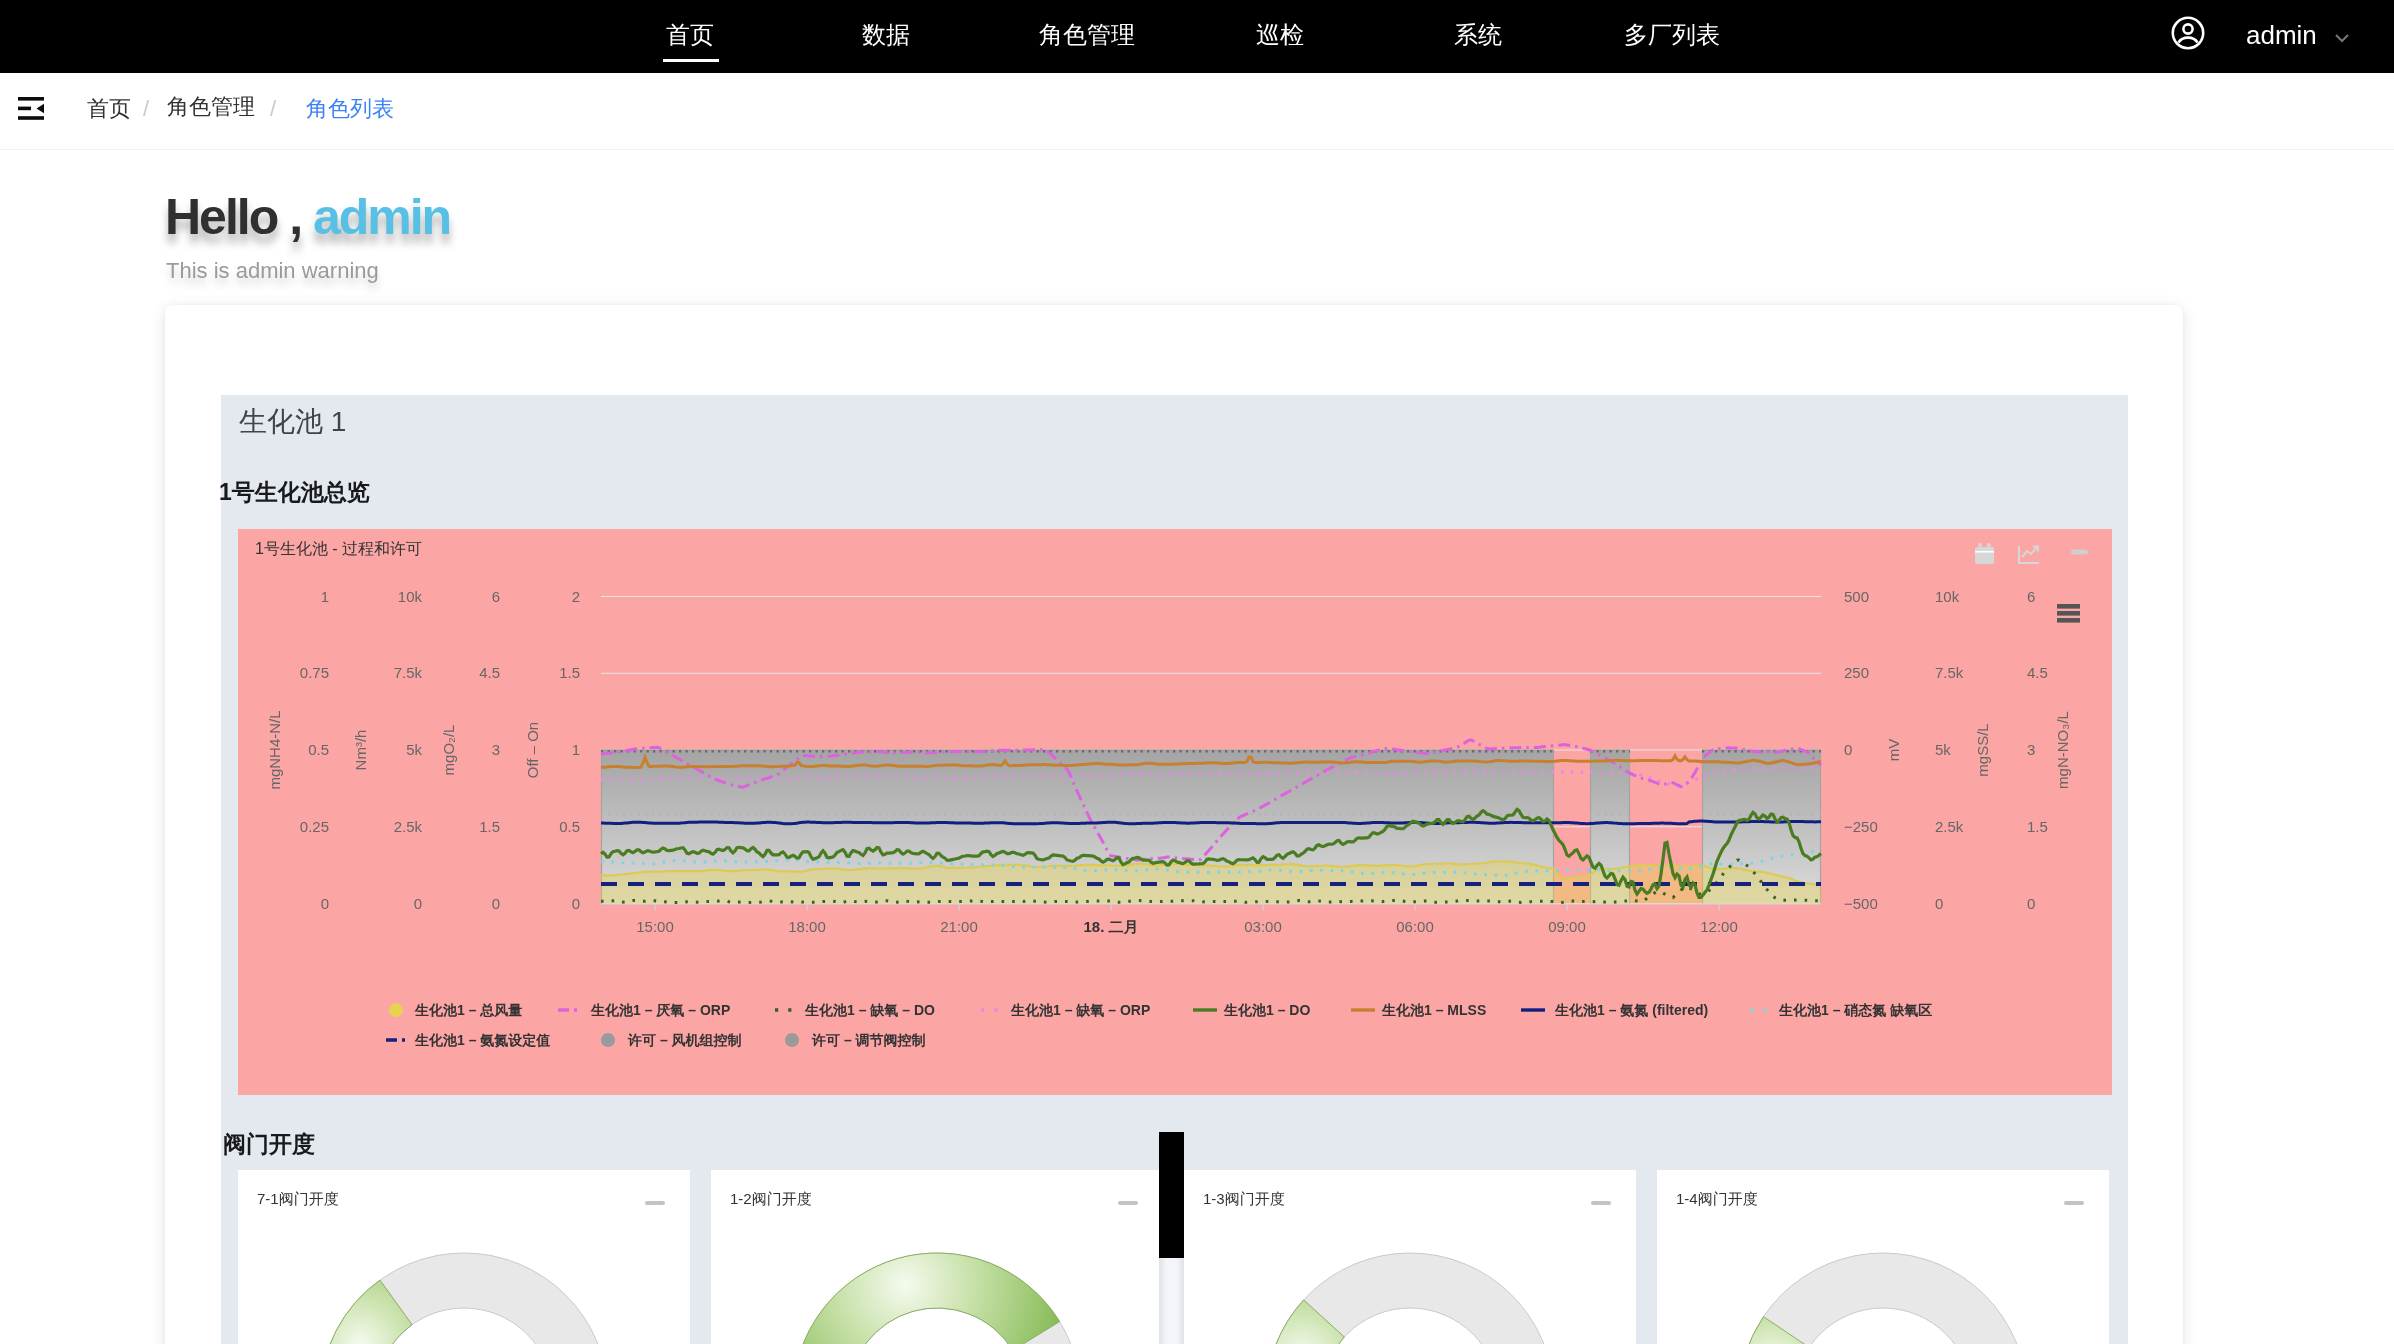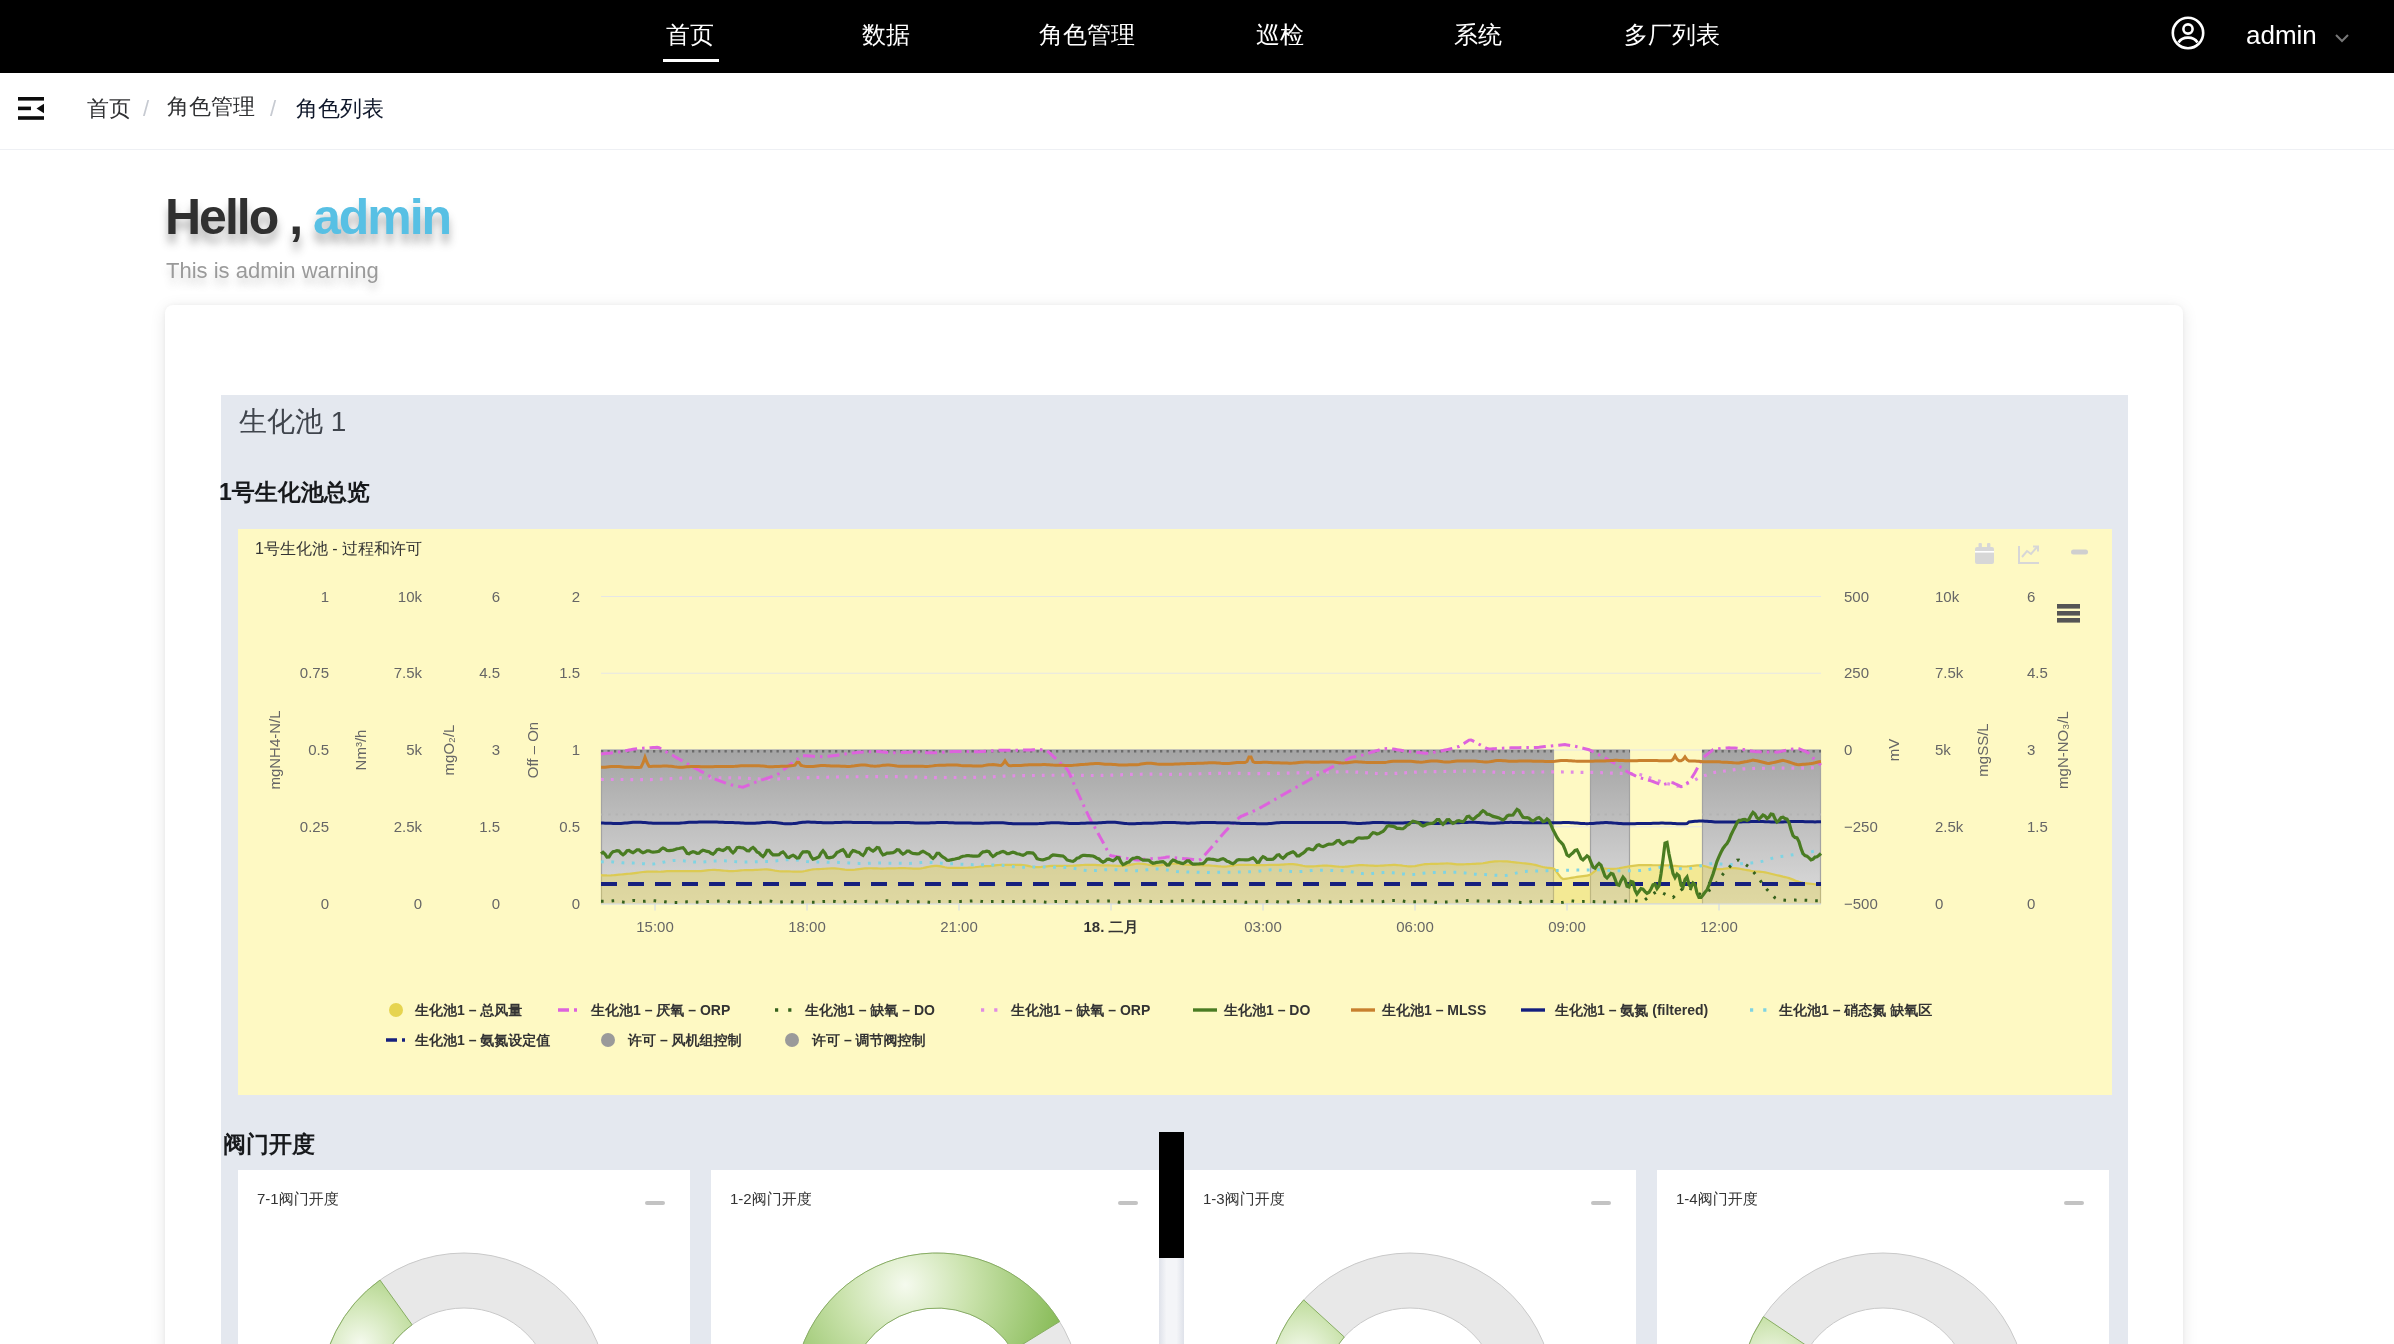--- a/index.html
+++ b/index.html
@@ -28,21 +28,21 @@
   #card { position:absolute; left:165px; top:305px; width:2018px; height:1100px; background:#fff;
     border-radius:8px; box-shadow:0 3px 16px rgba(0,0,0,.10), 0 0 4px rgba(0,0,0,.04); }
   #tabrow { position:absolute; left:2px; top:0; width:1990px; height:69px; border-bottom:1px solid #e9e9e9; }
   .tblue { color:#49b0d8; }
   #panel { position:absolute; left:56px; top:90px; width:1907px; height:1010px; background:#e4e8ef; }
 
   #paneltitle { position:absolute; left:18px; top:8px; font-size:28px; color:#40454d; }
   #sechead1 { position:absolute; left:-2px; top:82px; font-size:23px; font-weight:bold; color:#17191c; }
   #sechead2 { position:absolute; left:2px; top:734px; font-size:23px; font-weight:bold; color:#17191c;text-align:center; }
 
-  #chartbox { position:absolute; left:17px; top:134px; width:1874px; height:566px; background:#fef9c3; }
+  #chartbox { position:absolute; left:17px; top:134px; width:1874px; height:566px; background:#fca5a5; }
 
   
   .gcard { position:absolute; top:865px; width:452px; height:400px; background:#fff; }
   .gtitle { position:absolute; left:19px; top:20px; font-size:15px; color:#333; }
   .gminus { position:absolute; left:407px; top:31px; width:20px; height:4px; background:#c3c3c3; border-radius:2px; }
 
   
   #sbtrack { position:absolute; left:1159px; top:1258px; width:25px; height:86px; background:linear-gradient(90deg,#dfe2ea 0%,#f4f5f8 30%,#f4f5f8 70%,#dfe2ea 100%); }
   #sbthumb { position:absolute; left:1159px; top:1132px; width:25px; height:126px; background:#000; }
 </style>
@@ -72,21 +72,21 @@
   <svg class="abs" style="left:18px;top:24px;" width="26" height="23" viewBox="0 0 26 23">
     <rect x="0" y="0" width="26" height="3.6" fill="#0c0c0c"></rect>
     <rect x="0" y="9.6" width="13" height="3.6" fill="#0c0c0c"></rect>
     <rect x="0" y="19.2" width="26" height="3.6" fill="#0c0c0c"></rect>
     <path d="M26 6.8 L26 16.2 L18.5 11.5 Z" fill="#0c0c0c"></path>
   </svg>
   <div class="crumb" style="left:87px;color:#303133;">首页</div>
   <div class="crumb" style="left:143px;color:#c6cad1;">/</div>
   <div class="crumb" style="left:167px;color:#303133;font-family:Liberation Mono, monospace;">角色管理</div>
   <div class="crumb" style="left:270px;color:#c6cad1;">/</div>
-  <div class="crumb" style="left:296px;color:#0f172a;text-align:right;">角色列表</div>
+  <div class="crumb" style="left:306px;color:#3b82f6;text-align:right;">角色列表</div>
 </div>
 
 <div id="hello">Hello , <span class="blue">admin</span></div>
 <div id="warn">This is admin warning</div>
 
 <div id="card">
 
   <div id="panel">
     <div id="paneltitle">生化池 1</div>
     <div id="sechead1">1号生化池总览</div>

